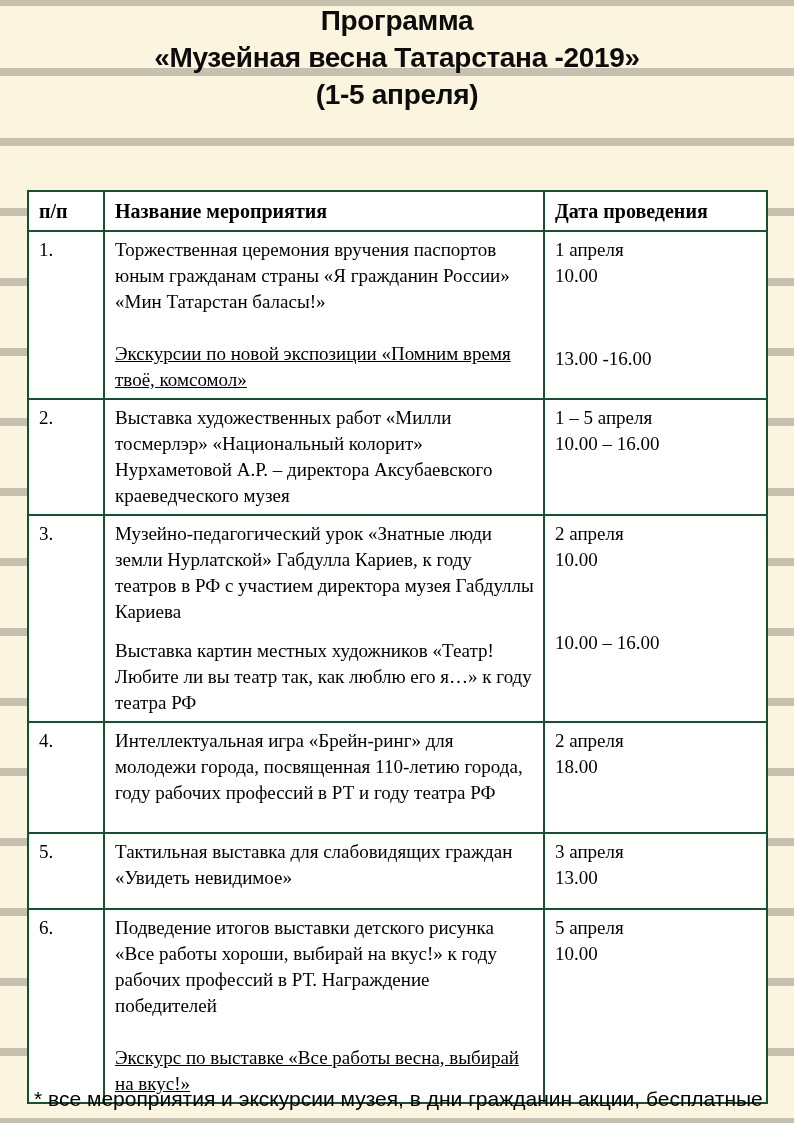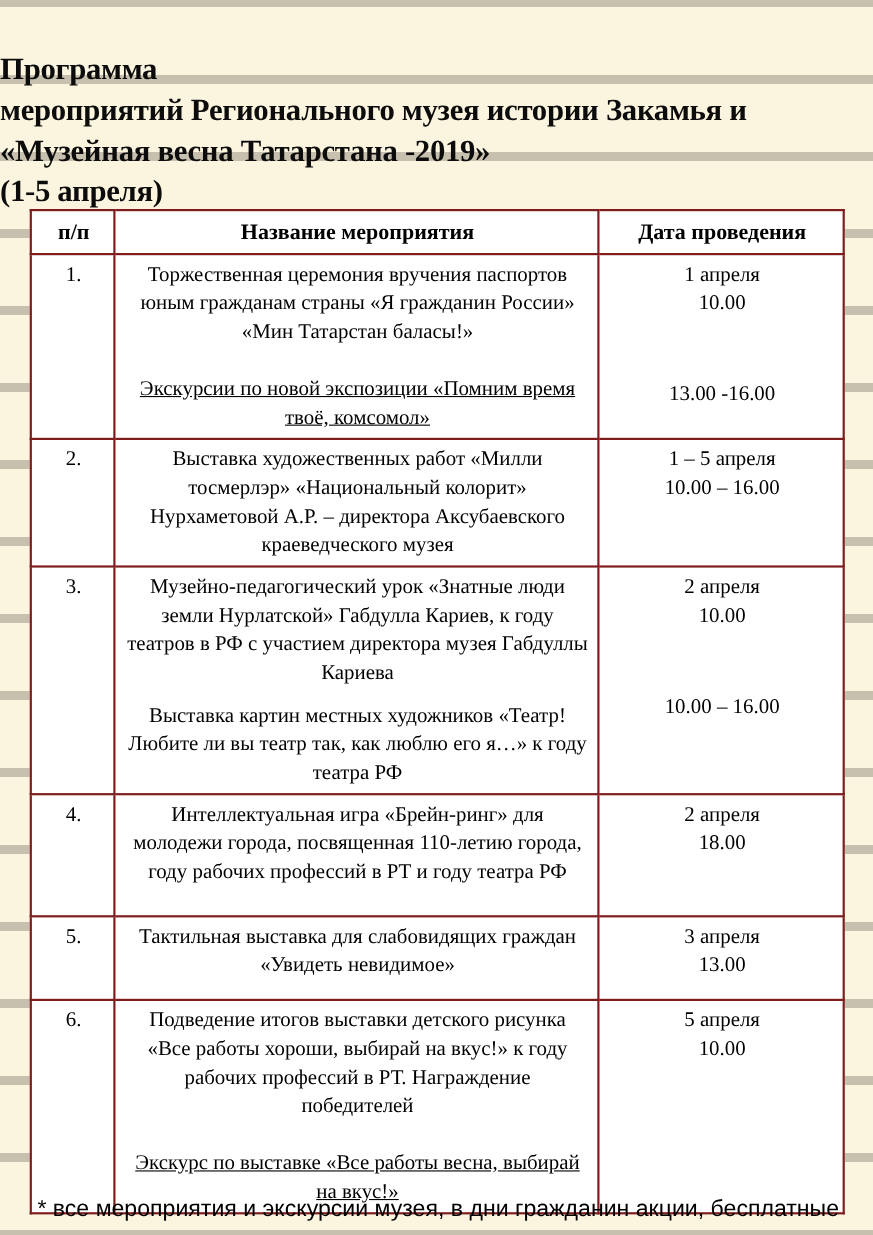--- a/index.html
+++ b/index.html
@@ -14,44 +14,44 @@
       rgba(0,0,0,0) 6px, rgba(0,0,0,0) 68px,
       #c8c0af 68px, #c8c0af 70px);
     overflow:hidden;
     font-family:"Liberation Serif", serif;
     color:#000;
   }
   .title{
     position:absolute;
     top:2px; left:0;
     width:100%;
-    font-family:Liberation Serif, serif;
+    text-align:center;
+    font-family:Liberation Sans, sans-serif;
     font-weight:bold;
     font-size:28px;
     line-height:37px;
     color:#0c0c0c;
     letter-spacing:-0.3px;
-    margin-top:43px;
   }
   .schedule{
     position:absolute;
     left:27px; top:190px;
     width:739px;
     border-collapse:collapse;
     table-layout:fixed;
     background:#ffffff;
   }
   .schedule col.col-num{width:76px;}
   .schedule col.col-name{width:440px;}
   .schedule col.col-date{width:223px;}
   .schedule th, .schedule td{
-    border:2px solid #7f1d1d;
+    border:2px solid #14532d;
     vertical-align:top;
     padding:5px 8px 5px 10px;
-    text-align:center;
+    text-align:left;
   }
   .schedule th{
     font-size:20px;
     font-weight:bold;
     height:28px;
     line-height:28px;
   }
   .schedule td{
     font-size:19px;
     line-height:26px;
@@ -78,21 +78,20 @@
     white-space:nowrap;
   }
 </style>
 </head>
 <body>
 
 <div class="page">
 
   <header class="title">
     <div>Программа</div>
-    <div>мероприятий Регионального музея истории Закамья и</div>
     <div>«Музейная весна Татарстана -2019»</div>
     <div>(1-5 апреля)</div>
   </header>
 
   <table class="schedule">
     <colgroup>
       <col class="col-num">
       <col class="col-name">
       <col class="col-date">
     </colgroup>

